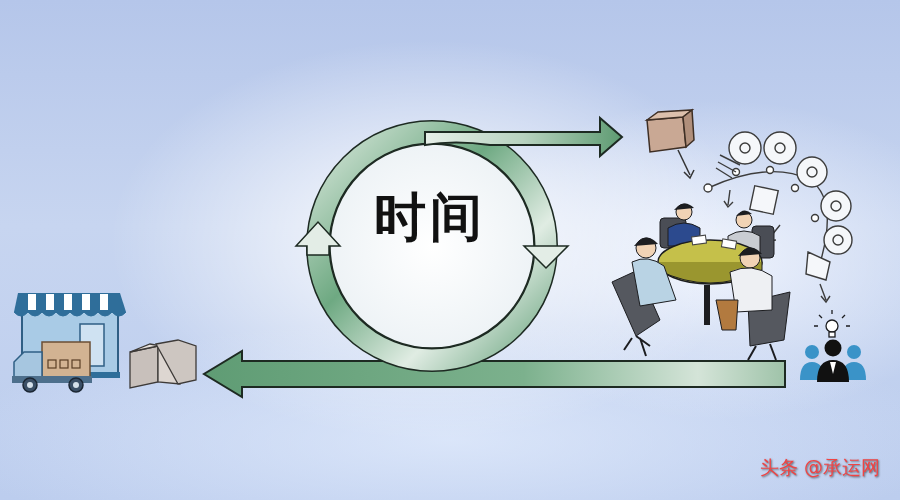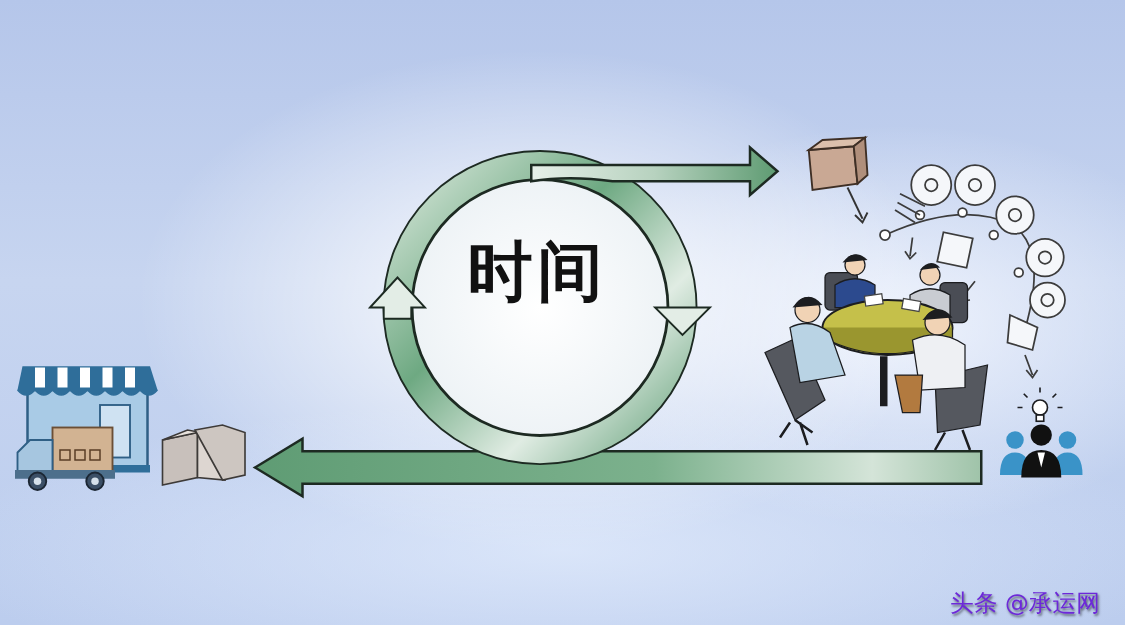--- a/index.html
+++ b/index.html
@@ -8,27 +8,27 @@
     font-family: "DejaVu Sans", sans-serif;
     background:
       radial-gradient(ellipse 320px 200px at 430px 240px, rgba(255,255,255,0.95), rgba(255,255,255,0) 100%),
       radial-gradient(ellipse 260px 160px at 720px 260px, rgba(245,248,255,0.85), rgba(255,255,255,0) 100%),
       radial-gradient(ellipse 500px 120px at 450px 440px, rgba(225,235,252,0.8), rgba(255,255,255,0) 100%),
       linear-gradient(180deg, #b5c6ea 0%, #c7d5f0 45%, #bccdee 100%);
   }
   .layer { position: absolute; left: 0; top: 0; }
   .center-text {
     position: absolute; left: 350px; top: 185px; width: 160px;
-    font-family: Liberation Sans, sans-serif; font-weight: 900;
+    font-family: Liberation Serif, serif; font-weight: 900;
     font-size: 52px; line-height: 66px; color: #111; letter-spacing: 4px;
     text-align: center;
   }
   .watermark {
-    position: absolute; right: 20px; bottom: 4px;
-    font-family: "DejaVu Sans", sans-serif; font-size: 19px; color: #6d28d9;
+    position: absolute; right: 20px; bottom: 19px;
+    font-family: "DejaVu Sans", sans-serif; font-size: 19px; color: #ef4444;
     text-shadow: 1px 1px 2px rgba(0,0,0,0.55);
   }
 </style>
 </head>
 <body>
 
 <svg class="layer" width="900" height="500" viewBox="0 0 900 500">
   <defs>
     <linearGradient id="gArrowH" x1="0" y1="0" x2="1" y2="0">
       <stop offset="0" stop-color="#5f9c74"></stop>

